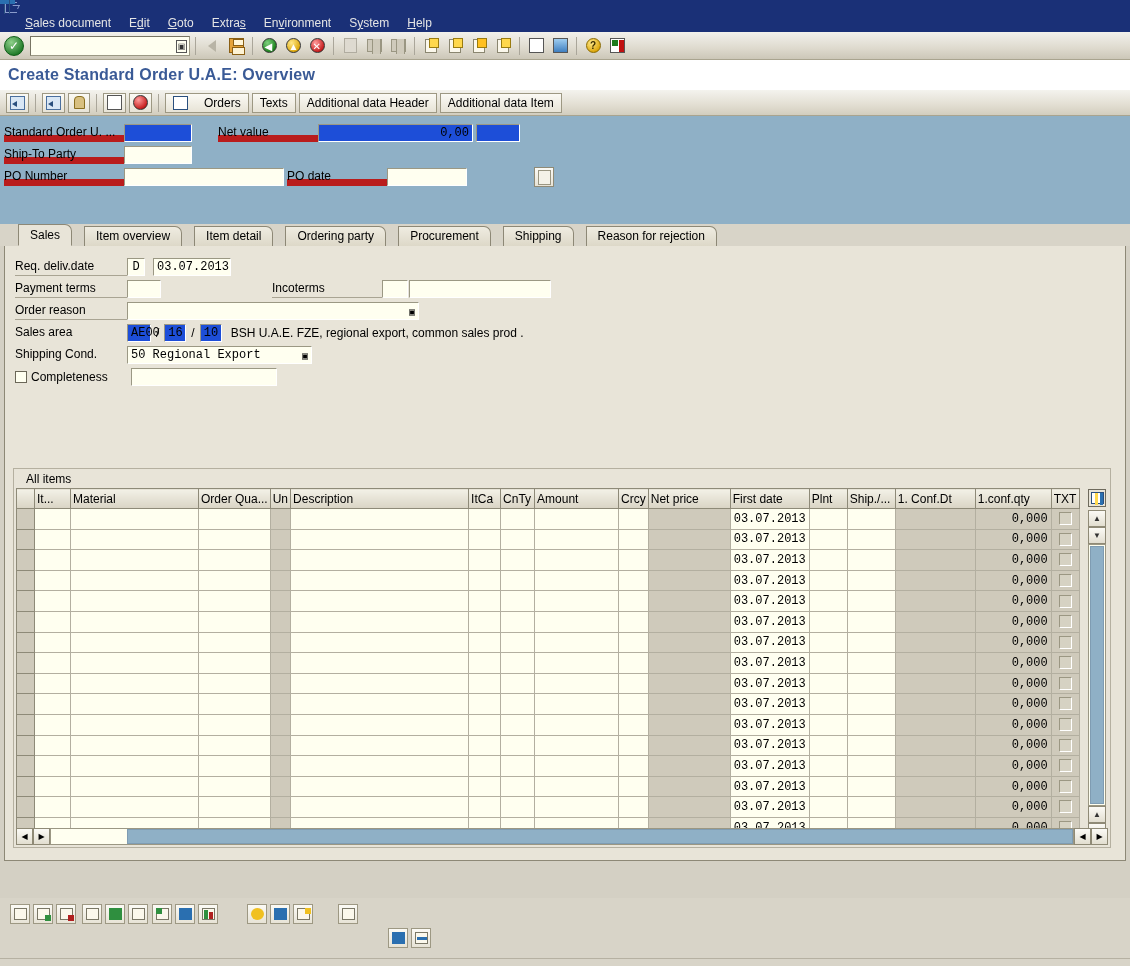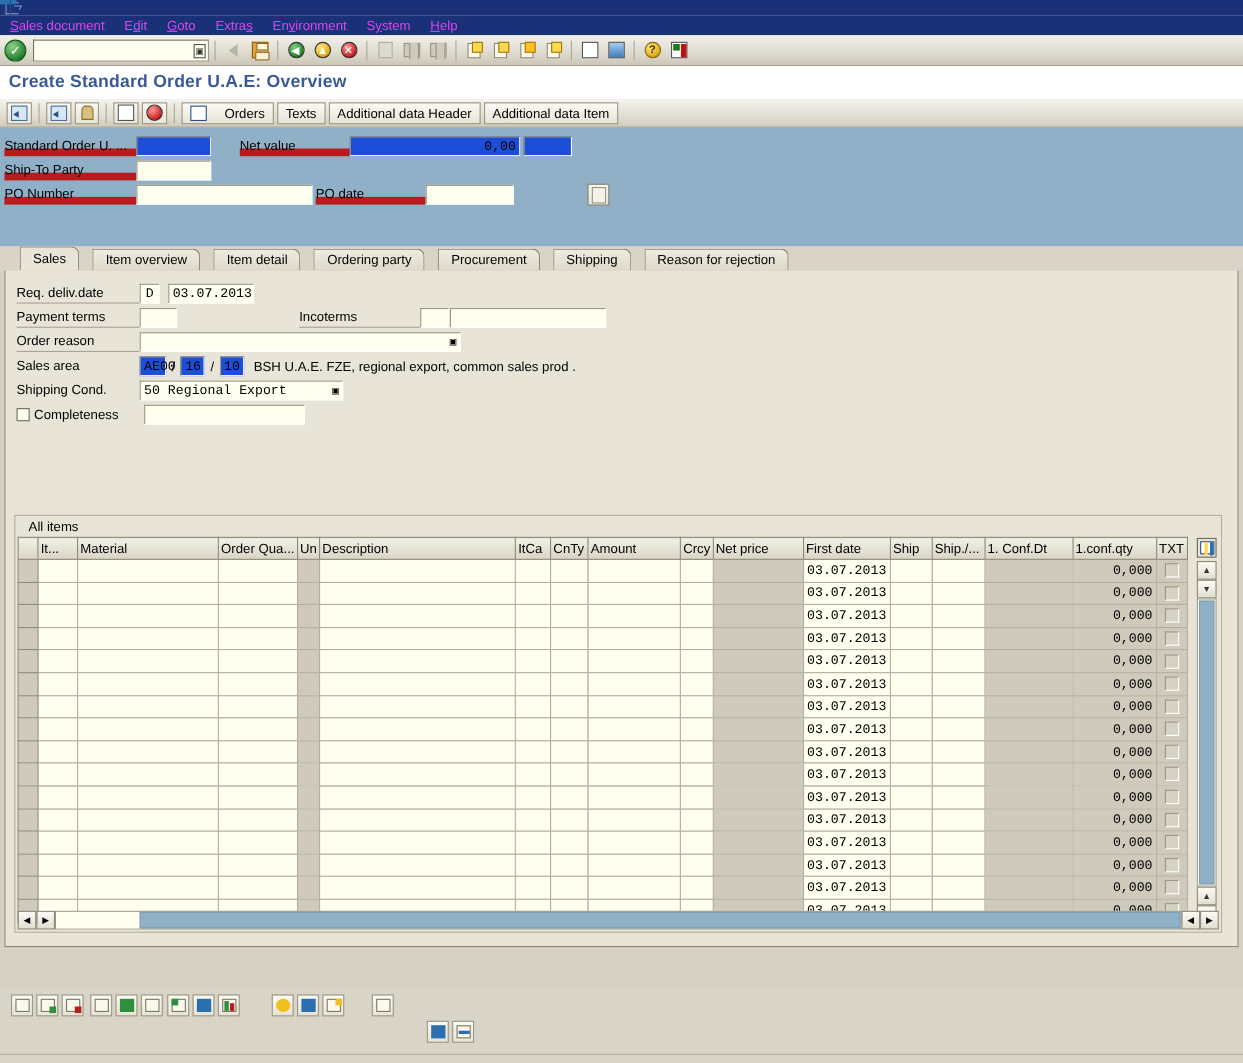--- a/index.html
+++ b/index.html
@@ -34,22 +34,22 @@
   .titlebar .winicon::after {
     content: ""; position: absolute; left: 9px; top: 4px;
     width: 6px; height: 3px;
     border-top: 1px solid #8a9ccc; border-right: 1px solid #8a9ccc;
     transform: skewX(-25deg);
   }
 
   
   .menubar {
     height: 18px; background: #1a3077;
-    display: flex; align-items: center; 
-    color: #d946ef; font-size: 12px;
+    display: flex; align-items: center; padding-left: 16px;
+    color: #e5e5e5; font-size: 12px;
   }
   .menubar .mi {
     padding: 0 9px; line-height: 18px; cursor: default; white-space: nowrap;
   }
   .menubar .mi u { text-decoration: underline; }
 
   
   .toolbar {
     height: 28px;
     background: linear-gradient(#f2f1ec, #dedace 60%, #ccc7b8);
@@ -557,21 +557,21 @@
                 <th>Material</th>
                 <th style="text-align: left;">Order Qua...</th>
                 <th>Un</th>
                 <th>Description</th>
                 <th>ItCa</th>
                 <th>CnTy</th>
                 <th style="text-align: left;">Amount</th>
                 <th>Crcy</th>
                 <th style="text-align: left;">Net price</th>
                 <th>First date</th>
-                <th>Ship</th>
+                <th>Plnt</th>
                 <th>Ship./...</th>
                 <th>1. Conf.Dt</th>
                 <th style="text-align: left;">1.conf.qty</th>
                 <th>TXT</th>
               </tr>
           </thead>
           <tbody id="grid-body">
               <tr>
                 <td class="sel"></td>
                 <td></td>

